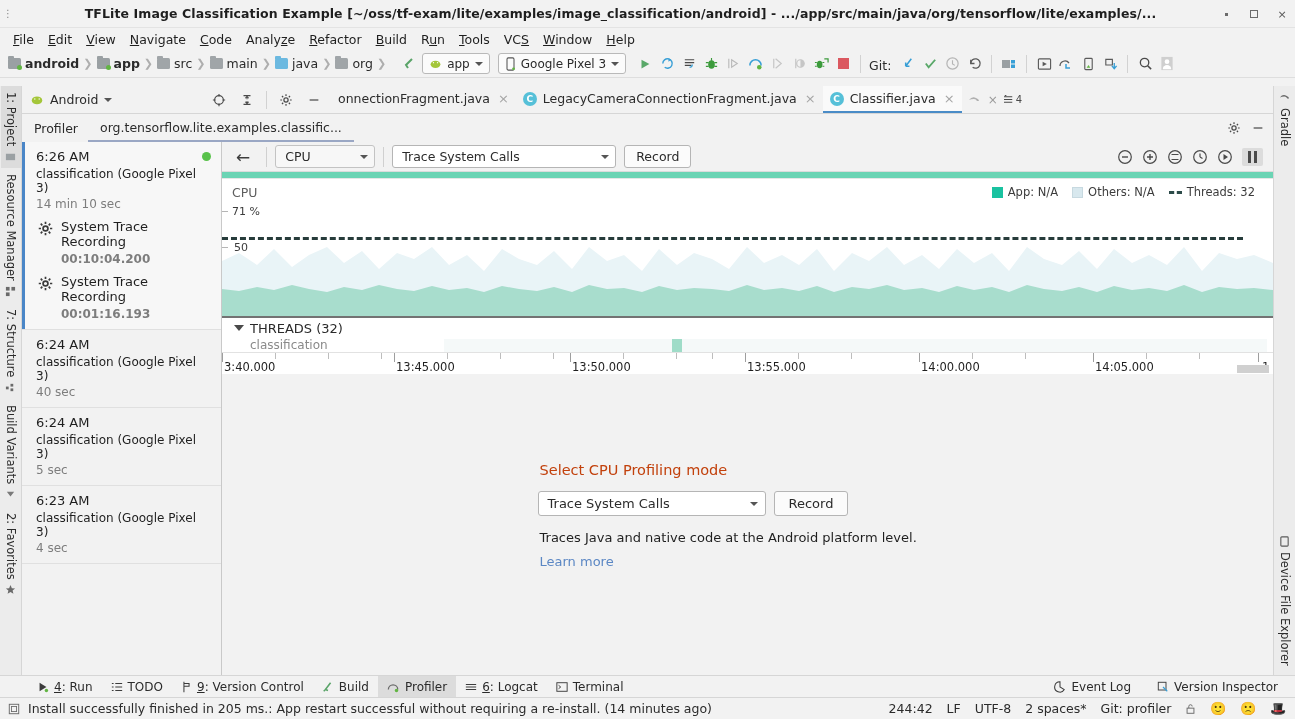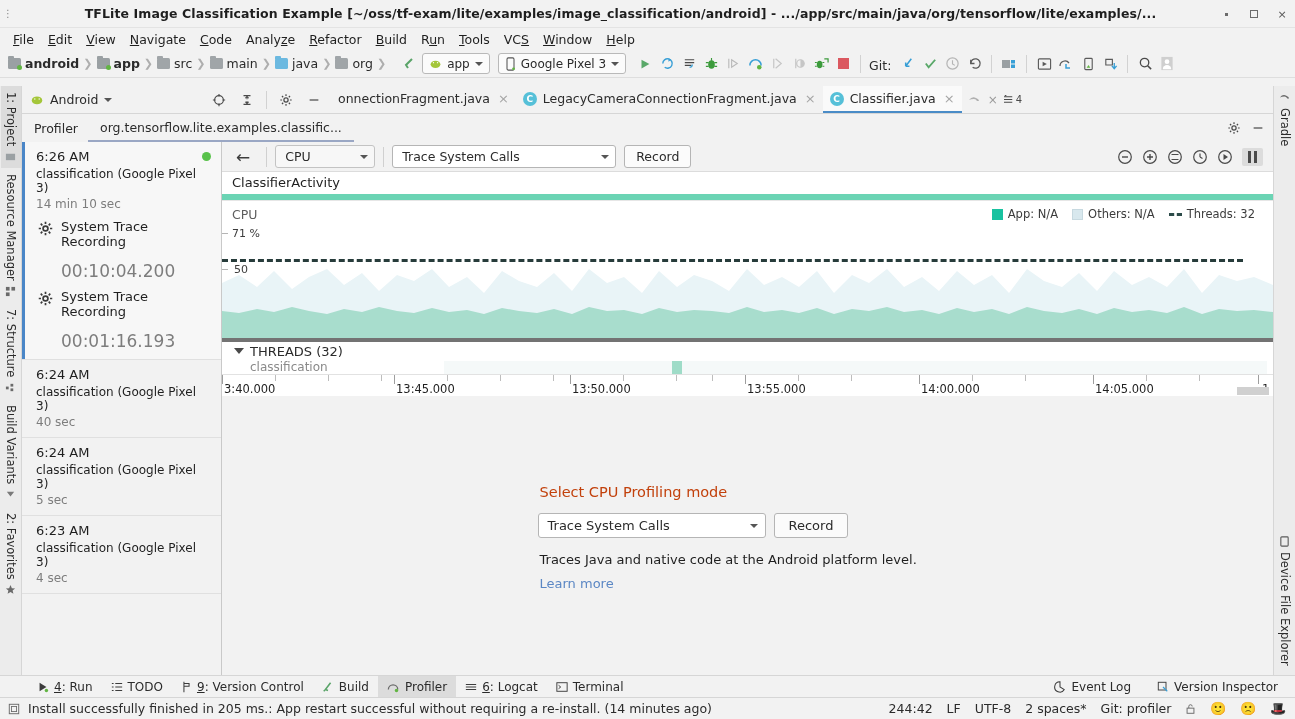--- a/index.html
+++ b/index.html
@@ -131,21 +131,21 @@
   .session.selected::before {
     content:""; position:absolute; left:0; top:0; bottom:0; width:3px; background:#4a86c7;
   }
   .s-time { font-size: 13px; color:#1f1f1f; display:flex; align-items:center; gap:6px;justify-content:space-between; }
   .live-dot { width: 9px; height: 9px; border-radius:50%; background:#59c24b; }
   .s-sub { font-size: 12px; color:#1f1f1f; margin-top: 3px; }
   .s-dur { font-size: 12px; color:#7d7d7d; margin-top: 2px; }
   .rec-row { display:flex; align-items:flex-start; gap: 8px; margin-top: 8px; padding-left: 2px; }
   .gear-ico { width: 15px; height: 15px; margin-top: 2px; flex: 0 0 15px; }
   .rec-name { font-size: 13px; color:#1f1f1f; }
-  .rec-dur { font-size: 17px; color:#7d7d7d; margin-top: 12px; }
+  .rec-dur { font-size: 12px; color:#7d7d7d; margin-top: 3px; font-weight: bold; }
 
   
   .main {
     position: absolute; left: 222px; right: 22px; top: 142px; bottom: 33px;
     background: #ffffff; display: flex; flex-direction: column;
   }
   .cpu-toolbar {
     height: 30px; display: flex; align-items: center; gap: 8px; padding: 0 6px;
     background: #f2f2f2; border-bottom: 1px solid #dcdcdc;
   }
@@ -179,21 +179,21 @@
   .sw.others { background:#d8e8ee; border:1px solid #c7d9e0; }
   .sw.threads { width:13px; height:0; border-top: 3px dashed #2c4b49; }
   .thr-dash { position:absolute; left:0; right: 30px; top: 58px; border-top: 3px dashed #273c3b; }
   .yaxis { position:absolute; right: 16px; top: 0; bottom: 0; width: 42px; }
   .ytick { position:absolute; right: 14px; font-size: 11px; color:#3c3c3c; transform: translateY(-50%); }
   .ytick::after { content:""; position:absolute; right:-11px; top:50%; width:8px; border-top:1px solid #b5b5b5; }
   .cpu100-tick { position:absolute; left: 0; top: 32px; width: 6px; border-top:1px solid #b5b5b5; }
 
   .threads-hdr {
     height: 22px; display:flex; align-items:center; gap: 6px; padding-left: 12px;
-    font-size: 13px; border-top: 4px solid #737373; background:#fff;
+    font-size: 13px; border-top: 2px solid #737373; background:#fff;
   }
   .tri { width:0;height:0;border-left:5px solid transparent;border-right:5px solid transparent;border-top:6px solid #4a4a4a; }
   .thread-clip { height: 14px; position: relative; overflow:hidden; background:#fff; }
   .thread-name { position:absolute; left: 28px; top: 0; font-size: 12px; color:#8a8a8a; }
   .thread-track { position:absolute; left: 222px; right: 6px; top: 1px; height: 13px; background:#f5f9f9; }
   .thread-busy { position:absolute; left: 0; top:0; height: 13px; width: 10px; background:#9fdcc8; }
 
   .timeaxis { height: 22px; position: relative; background:#fff; border-top:1px solid #e2e2e2; }
   .tick { position:absolute; top: 0; width:1px; height:6px; background:#bdbdbd; }
   .tick.major { height: 9px; background:#9e9e9e; }
@@ -698,23 +698,20 @@
             </svg>
           </span>
         <span class="pause-b">
             <i></i>
             <i></i>
           </span>
       </div>
     </div>
 
     <div class="tl">
-      <div class="activity-row">
-        <span>ClassifierActivity</span>
-      </div>
       <div class="activity-bar"></div>
 
       <div class="cpu-panel">
         <svg width="100%" height="138" viewBox="0 0 1051 138" preserveAspectRatio="none" style="position:absolute;left:0;top:0">
           <path d="M0,82 L17,74 L35,86 L52,70 L70,88 L87,76 L105,68 L122,84 L140,72 L157,90 L175,74 L192,80 L210,68 L227,86 L245,76 L262,92 L280,70 L297,80 L315,86 L332,72 L350,90 L367,68 L385,82 L402,76 L420,92 L437,70 L455,86 L472,74 L490,80 L507,90 L525,68 L542,84 L560,76 L577,86 L595,70 L612,92 L630,74 L647,82 L665,68 L682,86 L700,76 L717,90 L735,70 L752,84 L770,74 L787,92 L805,68 L822,80 L840,86 L857,72 L875,90 L892,70 L910,84 L927,76 L945,86 L962,68 L980,92 L997,74 L1015,80 L1032,76 L1051,84 L1051,138 L0,138 Z" fill="#e9f4f7"></path>
           <path d="M0,110 L17,112 L35,108 L52,111 L70,106 L87,110 L105,113 L122,108 L140,111 L157,106 L175,110 L192,112 L210,107 L227,111 L245,109 L262,113 L280,107 L297,110 L315,112 L332,108 L350,113 L367,106 L385,110 L402,109 L420,113 L437,107 L455,111 L472,109 L490,110 L507,112 L525,106 L542,111 L560,109 L577,112 L595,107 L612,113 L630,108 L647,110 L665,106 L682,111 L700,109 L717,113 L735,107 L752,111 L770,108 L787,113 L805,106 L822,110 L840,112 L857,108 L875,113 L892,107 L910,111 L927,109 L945,112 L962,106 L980,113 L997,108 L1015,110 L1032,109 L1051,111 L1051,138 L0,138 Z" fill="#a8ddcd"></path>
         </svg>
 
         <div class="cpu-label">CPU</div>
         <div class="cpu-100">71 %</div>

